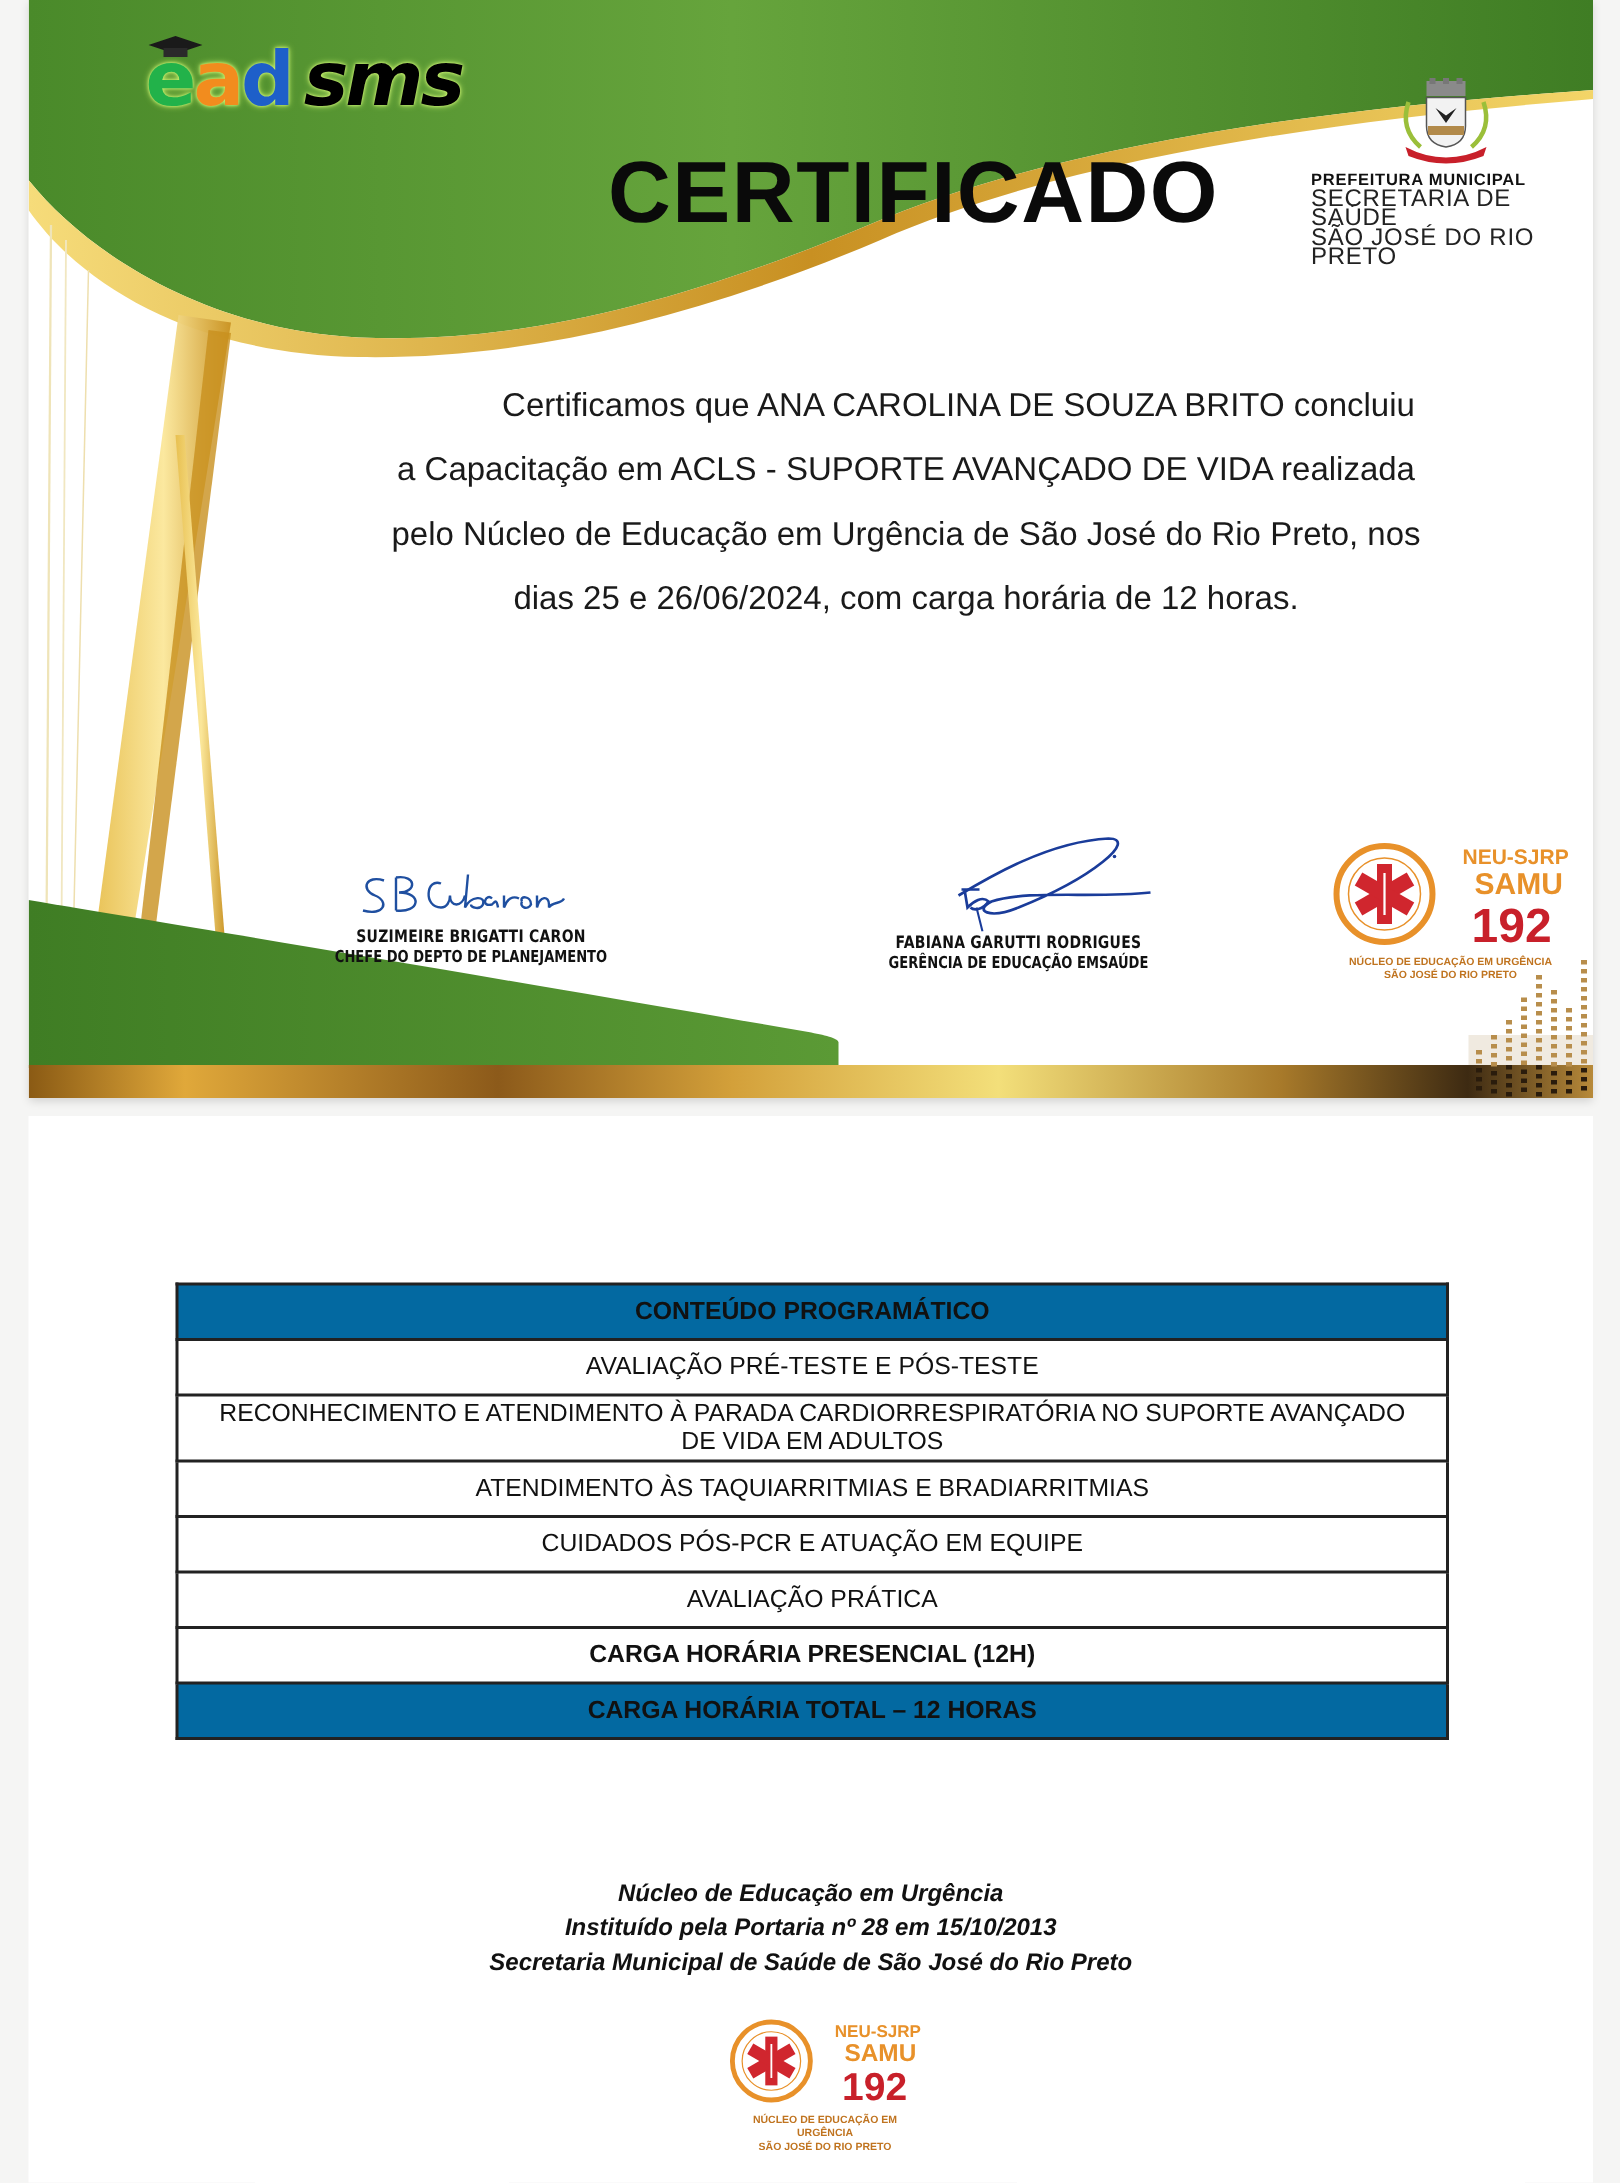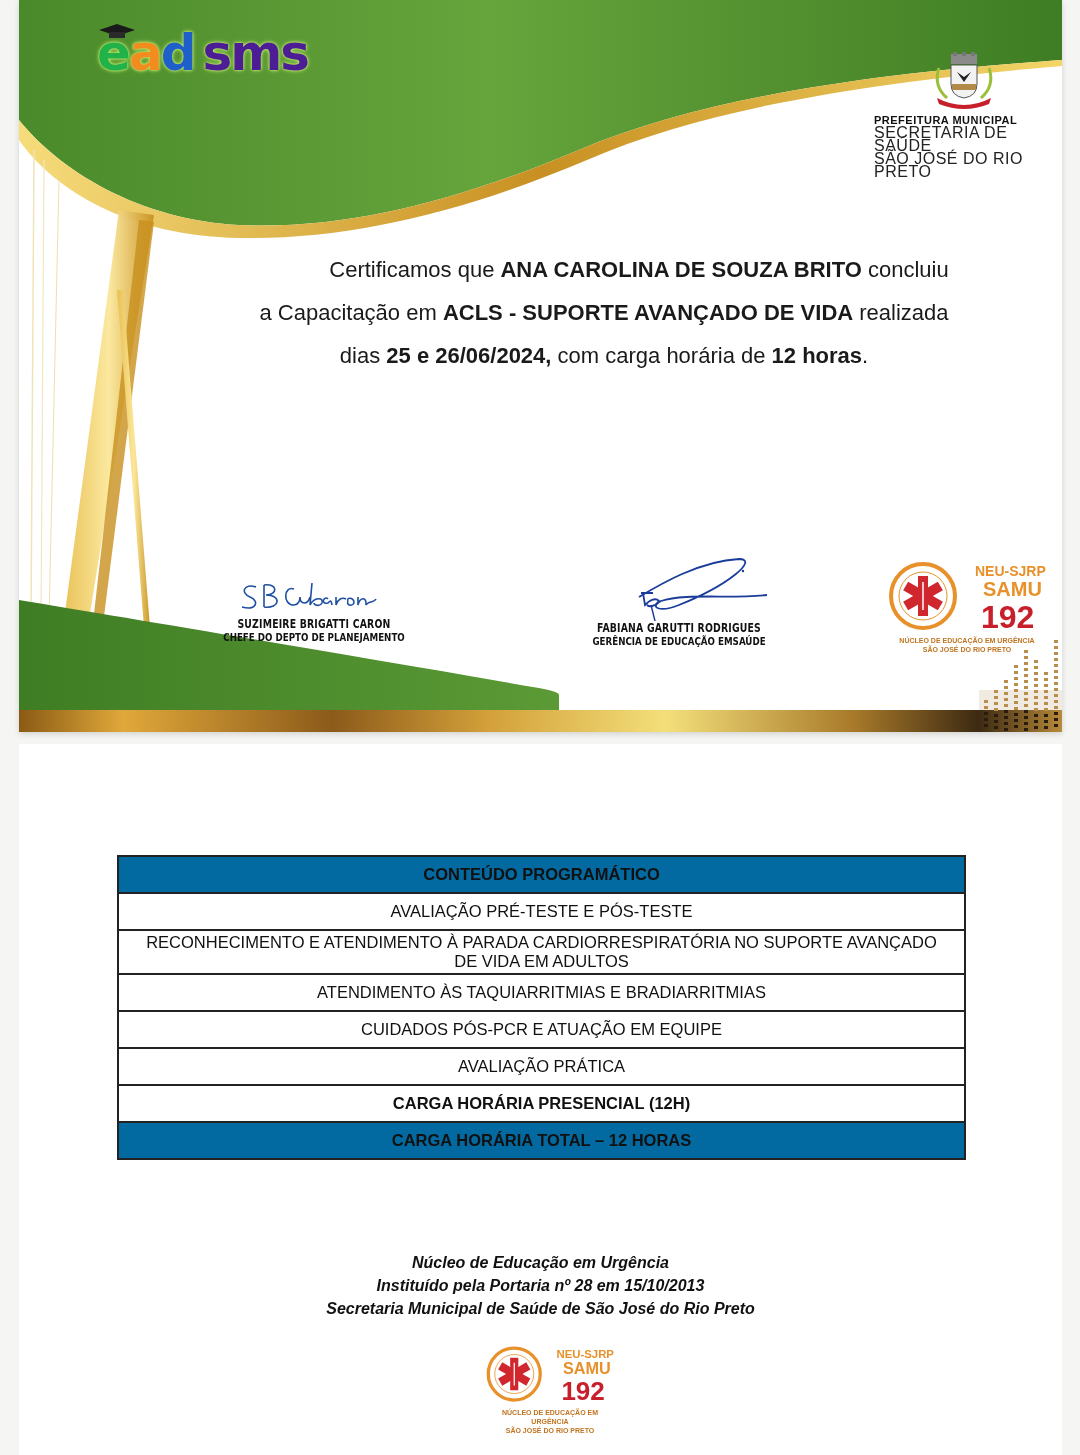--- a/index.html
+++ b/index.html
@@ -16,21 +16,21 @@
 
   .logo-eadsms {
     position: absolute; left: 78px; top: 22px; height: 60px;
     font-family: "DejaVu Sans", sans-serif; font-weight: bold; font-size: 50px;
     letter-spacing: -2px; display: flex; align-items: flex-end;
   }
   .logo-eadsms span { text-shadow: 0 0 4px #c6f06a, 0 0 2px #d8ff80; }
   .logo-eadsms .l-e { color: #22b24a; }
   .logo-eadsms .l-a { color: #f28c1e; }
   .logo-eadsms .l-d { color: #1e5fc9; }
-  .logo-eadsms .l-sms { color: #4c1d95; margin-left: 8px; }
+  .logo-eadsms .l-sms { color: #000000; margin-left: 8px; font-style: italic; }
   .grad-cap {
     position: absolute; left: 2px; top: 2px; width: 36px; height: 14px;
   }
 
   .cert-title {
     position: absolute; left: 380px; top: 95px; width: 420px; text-align: center;
     font-size: 58px; font-weight: bold; letter-spacing: 1px; color: #0a0a0a;
   }
 
   .prefeitura {
@@ -39,21 +39,21 @@
   .crest { width: 70px; height: 58px; margin: 0 auto 4px; display: block; }
   .pref-line1 { font-size: 11px; font-weight: bold; color: #111; letter-spacing: 0.5px; }
   .pref-line2, .pref-line3 { font-size: 16px; font-weight: normal; color: #222; letter-spacing: 0.5px; line-height: 13px; }
 
   .cert-body {
     position: absolute; left: 170px; top: 248px; width: 830px;
     font-size: 22px; line-height: 43px; color: #1a1a1a; text-align: center;
   }
   .cert-body .line { display: block; white-space: nowrap; }
   .cert-body .line1 { padding-left: 70px; }
-  .cert-body b { font-weight: bold; }
+  .cert-body b { font-weight: normal; }
 
   .sig { position: absolute; text-align: center; }
   .sig .name { font-family: "DejaVu Sans Condensed", "DejaVu Sans", sans-serif; font-size: 11.5px; font-weight: bold; color: #111; letter-spacing: 0.2px; transform: scaleX(0.9); }
   .sig .role { font-family: "DejaVu Sans Condensed", "DejaVu Sans", sans-serif; font-size: 11px; font-weight: bold; color: #111; transform: scaleX(0.88); }
   .sig svg { display: block; margin: 0 auto; }
   .sig-left { left: 150px; top: 575px; width: 290px; }
   .sig-mid { left: 540px; top: 555px; width: 240px; }
 
   .samu-logo { position: absolute; }
   .samu-logo .samu-caption { font-size: 7px; color: #c07420; text-align: center; line-height: 9px; font-weight: bold; }
@@ -230,20 +230,21 @@
     <svg class="grad-cap" viewBox="0 0 36 14">
       <polygon points="0,6 18,0 36,6 18,12" fill="#1a1a1a"></polygon>
       <rect x="10" y="8" width="16" height="6" fill="#2a2a2a"></rect>
     </svg>
     <span class="l-e">e</span>
     <span class="l-a">a</span>
     <span class="l-d">d</span>
     <span class="l-sms">sms</span>
   </div>
 
+  <div class="cert-title">CERTIFICADO</div>
 
   <div class="prefeitura">
     <svg class="crest" viewBox="0 0 70 58">
       <rect x="22" y="2" width="26" height="10" fill="#8a8a8a"></rect>
       <rect x="24" y="0" width="4" height="4" fill="#777"></rect>
         <rect x="33" y="0" width="4" height="4" fill="#777"></rect>
         <rect x="42" y="0" width="4" height="4" fill="#777"></rect>
       <path d="M10,16 Q4,34 18,46" stroke="#9bbf3a" stroke-width="3" fill="none"></path>
       <path d="M60,16 Q66,34 52,46" stroke="#9bbf3a" stroke-width="3" fill="none"></path>
       <path d="M22,13 L48,13 L48,32 Q48,44 35,46 Q22,44 22,32 Z" fill="#f2f2f2" stroke="#555" stroke-width="1"></path>
@@ -252,20 +253,21 @@
       <path d="M8,46 Q35,60 62,46 L60,52 Q35,62 10,52 Z" fill="#c8202a"></path>
     </svg>
     <div class="pref-line1">PREFEITURA MUNICIPAL</div>
     <div class="pref-line2">SECRETARIA DE SAÚDE</div>
     <div class="pref-line3">SÃO JOSÉ DO RIO PRETO</div>
   </div>
 
   <div class="cert-body">
     <span class="line line1"><span>Certificamos que </span><b>ANA CAROLINA DE SOUZA BRITO</b><span> concluiu</span></span>
     <span class="line"><span>a Capacitação em </span><b>ACLS - SUPORTE AVANÇADO DE VIDA</b><span> realizada</span></span>
+    <span class="line">pelo Núcleo de Educação em Urgência de São José do Rio Preto, nos</span>
     <span class="line"><span>dias </span><b>25 e 26/06/2024,</b><span> com carga horária de </span><b>12 horas</b><span>.</span></span>
   </div>
 
   <div class="sig sig-left">
     <svg width="160" height="42" viewBox="0 0 160 42">
       <path d="M22,12 C10,8 6,18 16,22 C26,26 22,36 8,32" stroke="#1f4fa0" stroke-width="1.6" fill="none"></path>
       <path d="M30,10 L30,32 M30,10 C44,8 44,20 32,20 C48,20 46,34 30,32" stroke="#1f4fa0" stroke-width="1.6" fill="none"></path>
       <path d="M60,14 C50,10 48,30 60,30 C64,30 66,26 66,22 C66,30 74,30 76,22 M78,8 L76,30 C80,22 90,22 88,28 C86,32 80,30 80,28" stroke="#1f4fa0" stroke-width="1.6" fill="none"></path>
       <path d="M94,24 C90,20 86,30 94,28 C96,26 97,24 98,30 M102,22 L102,30 C104,24 108,22 112,24 M114,26 C112,22 120,22 120,28 C118,32 112,30 114,26 M124,22 L124,30 C126,22 132,22 132,28 L132,30 C134,26 140,28 142,24" stroke="#1f4fa0" stroke-width="1.6" fill="none"></path>
     </svg>

